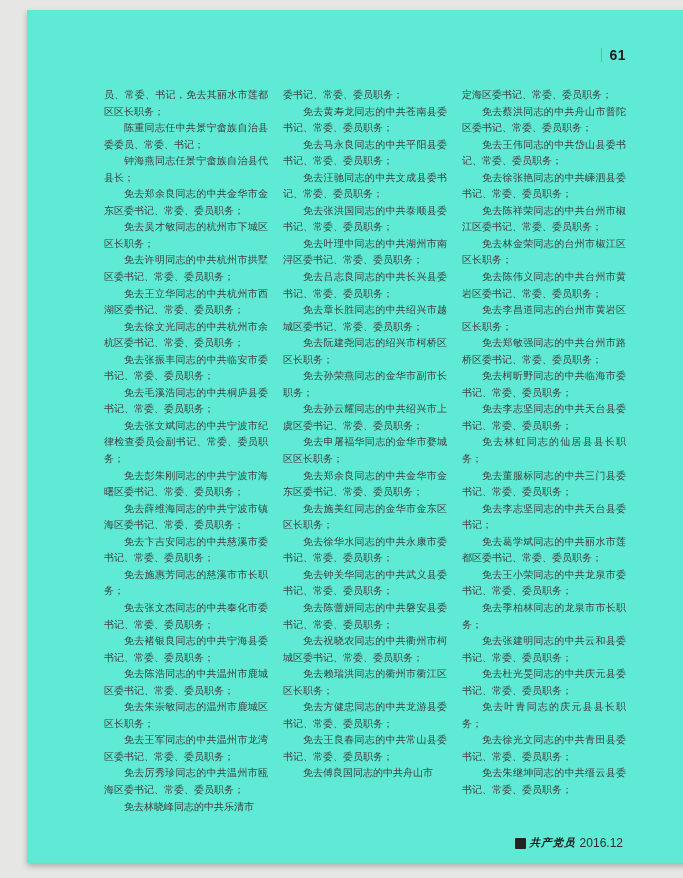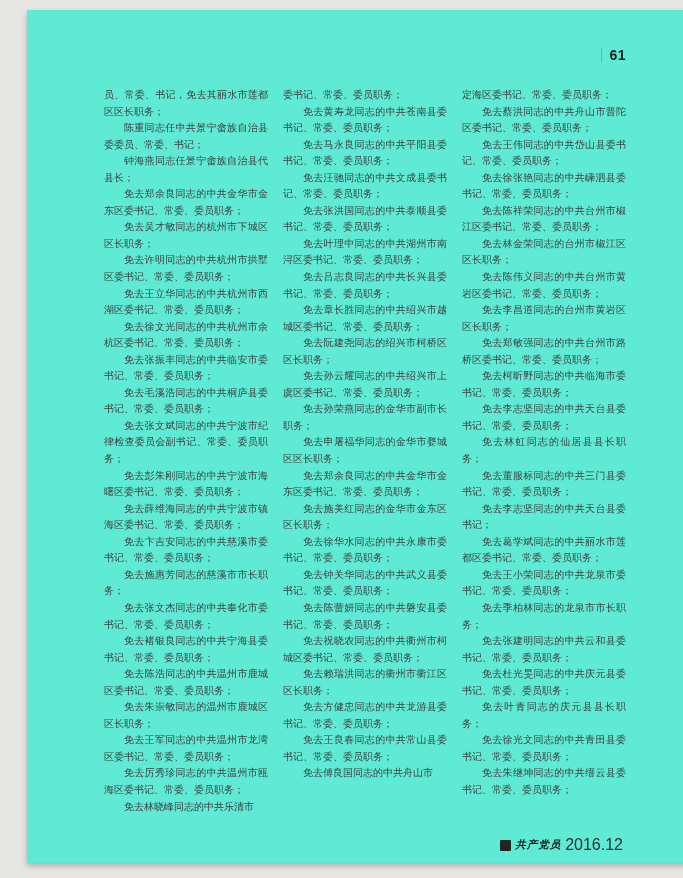--- a/index.html
+++ b/index.html
@@ -42,21 +42,21 @@
     width:11px;height:11px;background:#242424;border-radius:1px;
     display:flex;align-items:center;justify-content:center;
     color:#fff;font-size:7px;line-height:1;
   }
   .footer .mag{
     font-family:"Liberation Serif","DejaVu Serif",serif;
     font-weight:700;font-style:italic;font-size:10.5px;color:#151515;
     letter-spacing:1px;
   }
   .footer .issue{
-    font-family:"Liberation Sans",sans-serif;font-size:16px;color:#2e2e2e;
+    font-family:"Liberation Sans",sans-serif;font-size:12px;color:#2e2e2e;
   }
 </style>
 </head>
 <body>
 
 <div class="page">
 
   <div class="pagenum">
     <span class="bar"></span>
     <span class="num">61</span>
@@ -89,22 +89,22 @@
   <div class="col" id="col-1">
       <p class="">委书记、常委、委员职务；</p>
       <p class="indent">免去黄寿龙同志的中共苍南县委书记、常委、委员职务；</p>
       <p class="indent">免去马永良同志的中共平阳县委书记、常委、委员职务；</p>
       <p class="indent">免去汪驰同志的中共文成县委书记、常委、委员职务；</p>
       <p class="indent">免去张洪国同志的中共泰顺县委书记、常委、委员职务；</p>
       <p class="indent">免去叶理中同志的中共湖州市南浔区委书记、常委、委员职务；</p>
       <p class="indent">免去吕志良同志的中共长兴县委书记、常委、委员职务；</p>
       <p class="indent">免去章长胜同志的中共绍兴市越城区委书记、常委、委员职务；</p>
       <p class="indent">免去阮建尧同志的绍兴市柯桥区区长职务；</p>
+      <p class="indent">免去孙荣燕同志的金华市副市长职务；</p>
       <p class="indent">免去孙云耀同志的中共绍兴市上虞区委书记、常委、委员职务；</p>
-      <p class="indent">免去孙荣燕同志的金华市副市长职务；</p>
       <p class="indent">免去申屠福华同志的金华市婺城区区长职务；</p>
       <p class="indent">免去郑余良同志的中共金华市金东区委书记、常委、委员职务；</p>
       <p class="indent">免去施美红同志的金华市金东区区长职务；</p>
       <p class="indent">免去徐华水同志的中共永康市委书记、常委、委员职务；</p>
       <p class="indent">免去钟关华同志的中共武义县委书记、常委、委员职务；</p>
       <p class="indent">免去陈蕾妍同志的中共磐安县委书记、常委、委员职务；</p>
       <p class="indent">免去祝晓农同志的中共衢州市柯城区委书记、常委、委员职务；</p>
       <p class="indent">免去赖瑞洪同志的衢州市衢江区区长职务；</p>
       <p class="indent">免去方健忠同志的中共龙游县委书记、常委、委员职务；</p>
       <p class="indent">免去王良春同志的中共常山县委书记、常委、委员职务；</p>

